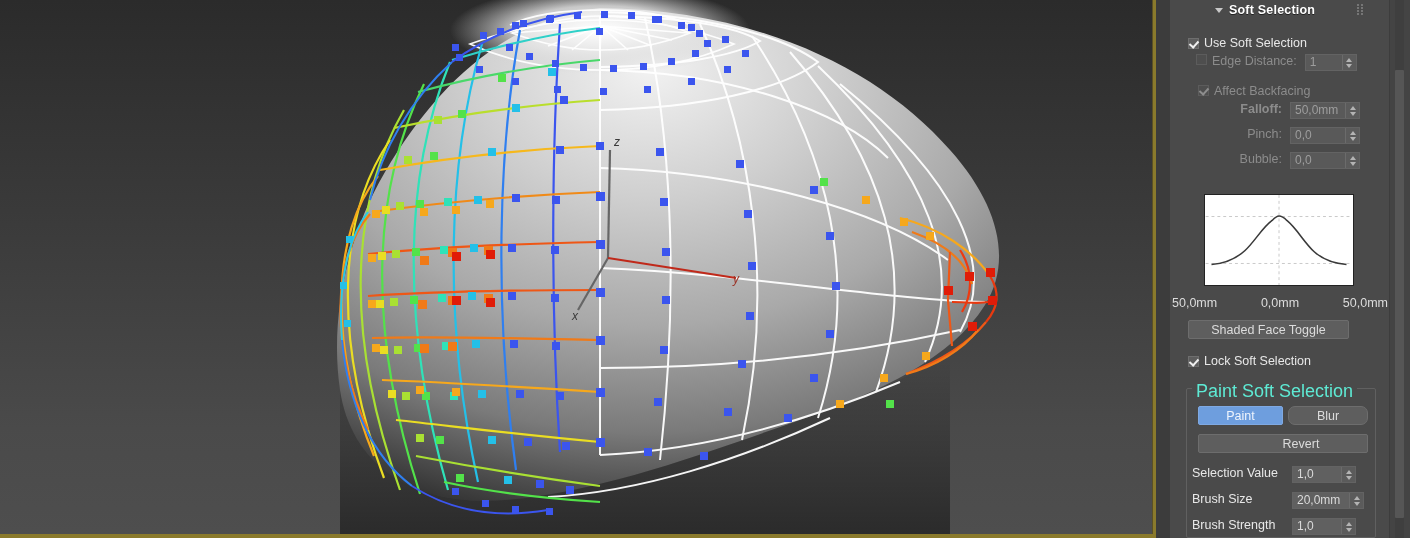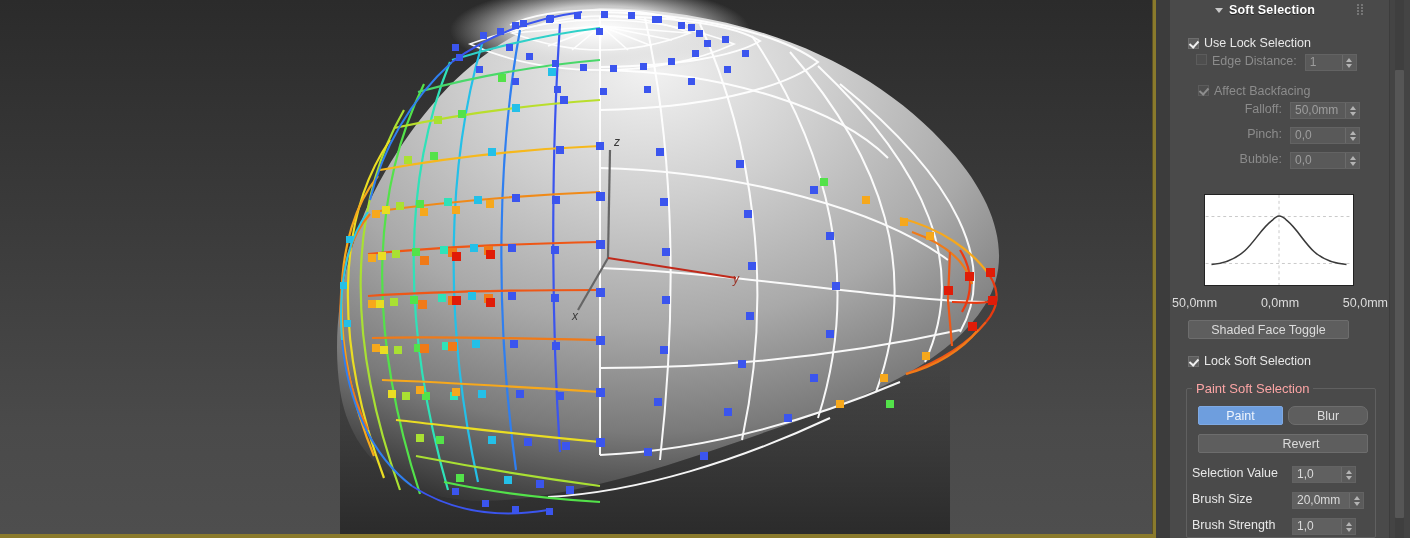--- a/index.html
+++ b/index.html
@@ -64,21 +64,21 @@
      padding:0 2px 0 2px;box-sizing:border-box;color:#dcdcdc;font-size:12.5px;}
 
   .btn{background:#5e5e5e;border:1px solid #6d6d6d;color:#dcdcdc;font-size:12.5px;
        display:flex;align-items:center;justify-content:center;box-sizing:border-box;
        border-radius:2px;height:19px;}
   .btn.primary{background:#6e9ede;border-color:#7fa9e2;color:#eef4fd;}
 
   .groupbox{position:absolute;left:16px;top:388px;width:190px;height:150px;
      border:1px solid #606060;box-sizing:border-box;border-radius:2px;}
   .grouptitle{position:absolute;left:22px;top:381px;background:#4a4a4a;padding:0 4px;
-     color:#fca5a5;font-size:13px;}
+     color:#5eead4;font-size:18px;}
 
   .scrollbar{position:absolute;right:6px;top:0;width:9px;height:538px;background:#3f3f3f;}
   .scrollthumb{position:absolute;right:6px;top:70px;width:9px;height:448px;background:#565656;border-radius:1px;}
   .panel-divider{position:absolute;right:20px;top:0;width:1px;height:538px;background:#3d3d3d;}
 </style>
 </head>
 <body>
 
 <div class="app">
 
@@ -427,42 +427,42 @@
         <i style="left:0;top:3px"></i>
           <i style="left:4px;top:3px"></i>
         <i style="left:0;top:6px"></i>
           <i style="left:4px;top:6px"></i>
         <i style="left:0;top:9px"></i>
           <i style="left:4px;top:9px"></i>
       </div>
 
       <div class="row" style="margin-top:12px;height:22px;">
         <span class="chk on"></span>
-        <span class="lbl">Use Lock Selection</span>
+        <span class="lbl">Use Soft Selection</span>
       </div>
 
       <div class="fieldrow" style="padding-left:26px;">
         <span class="chk dis"></span>
         <span class="lbl dim">Edge Distance:</span>
         <span class="spin" style="width:52px;margin-left:8px;">
           <span class="val">1</span>
           <span class="arrows">
               <i class="up"></i>
               <i class="dn"></i>
             </span>
         </span>
       </div>
 
       <div class="row" style="padding-left:28px;height:23px;">
         <span class="chk dis on"></span>
         <span class="lbl dim">Affect Backfacing</span>
       </div>
 
       <div class="fieldrow" style="padding-left:0;">
-        <span class="cap" style="width:112px;">Falloff:</span>
+        <span class="cap" style="width:112px;font-weight:bold;">Falloff:</span>
         <span class="spin" style="width:70px;margin-left:8px;">
           <span class="val">50,0mm</span>
           <span class="arrows">
               <i class="up"></i>
               <i class="dn"></i>
             </span>
         </span>
       </div>
 
       <div class="fieldrow" style="padding-left:0;">

